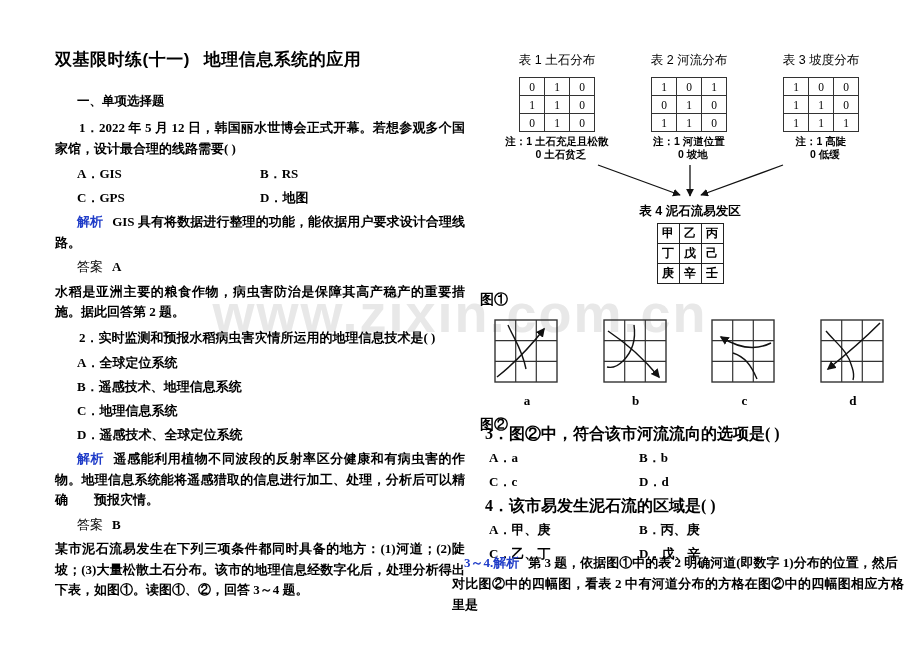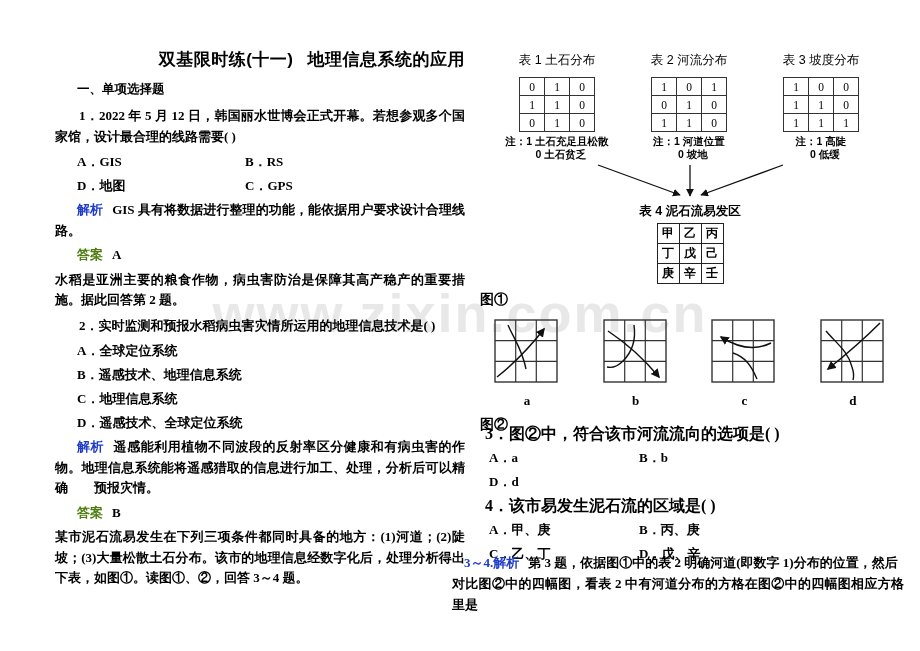--- a/index.html
+++ b/index.html
@@ -38,23 +38,22 @@
     left: 55px;
     top: 48px;
     width: 410px;
     z-index: 3;
   }
   .doc-title {
     font-family: "Liberation Sans", sans-serif;
     font-weight: 700;
     font-size: 17px;
     letter-spacing: 0.5px;
-    margin-bottom: 10px;
+    margin-bottom: 22px;
     white-space: nowrap;
-    text-align: right;
   }
   .doc-title .t-gap { display: inline-block; width: 14px; }
   .section-head {
     font-family: "Liberation Sans", sans-serif;
     font-weight: 700;
     font-size: 12.5px;
     margin: 0 0 8px 22px;
   }
   .para {
     font-size: 13px;
@@ -64,39 +63,40 @@
     text-align: justify;
   }
   .para.indent { text-indent: 24px; }
   .opt-row {
     display: flex;
     font-size: 13px;
     font-weight: 700;
     line-height: 20px;
     margin-bottom: 4px;
     padding-left: 22px;
+    gap: 15px;
   }
   .opt-row .opt { width: 168px; }
   .opt-single {
     font-size: 13px;
     font-weight: 700;
     line-height: 20px;
     margin-bottom: 4px;
     padding-left: 22px;
   }
   .tag-line {
     font-size: 13px;
     line-height: 20.5px;
     font-weight: 700;
     margin-bottom: 4px;
     text-indent: 22px;
     text-align: justify;
   }
   .tag-analysis { color: #1f3cc8; font-weight: 700; }
-  .tag-answer { color: #4d7c0f; font-weight: 700; }
+  .tag-answer { color: #000000; font-weight: 400; }
   .tag-gap { display: inline-block; width: 9px; }
 
   
   #right-col {
     position: absolute;
     left: 480px;
     top: 52px;
     width: 420px;
     z-index: 3;
   }
@@ -230,22 +230,22 @@
 
     <div class="section-head">一、单项选择题</div>
 
     <div class="para indent">1．2022 年 5 月 12 日，韩国丽水世博会正式开幕。若想参观多个国家馆，设计最合理的线路需要(    )</div>
 
     <div class="opt-row">
       <span class="opt">A．GIS</span>
       <span class="opt">B．RS</span>
     </div>
     <div class="opt-row">
+      <span class="opt">C．GPS</span>
       <span class="opt">D．地图</span>
-      <span class="opt">C．GPS</span>
     </div>
 
     <div class="tag-line">
       <span class="tag-analysis">解析</span><span class="tag-gap"></span><span>GIS 具有将数据进行整理的功能，能依据用户要求设计合理线路。</span>
     </div>
 
     <div class="tag-line">
       <span class="tag-answer">答案</span><span class="tag-gap"></span><span>A</span>
     </div>
 
@@ -469,20 +469,21 @@
     <div class="fig-label">图②</div>
   </div>
 
   <div id="right-questions">
     <div class="q-line">3．图②中，符合该市河流流向的选项是(    )</div>
     <div class="q-opts">
       <span class="opt">A．a</span>
       <span class="opt">B．b</span>
     </div>
     <div class="q-opts">
+      <span class="opt">C．c</span>
       <span class="opt">D．d</span>
     </div>
 
     <div class="q-line">4．该市易发生泥石流的区域是(    )</div>
     <div class="q-opts">
       <span class="opt">A．甲、庚</span>
       <span class="opt">B．丙、庚</span>
     </div>
     <div class="q-opts">
       <span class="opt">C．乙、丁</span>

